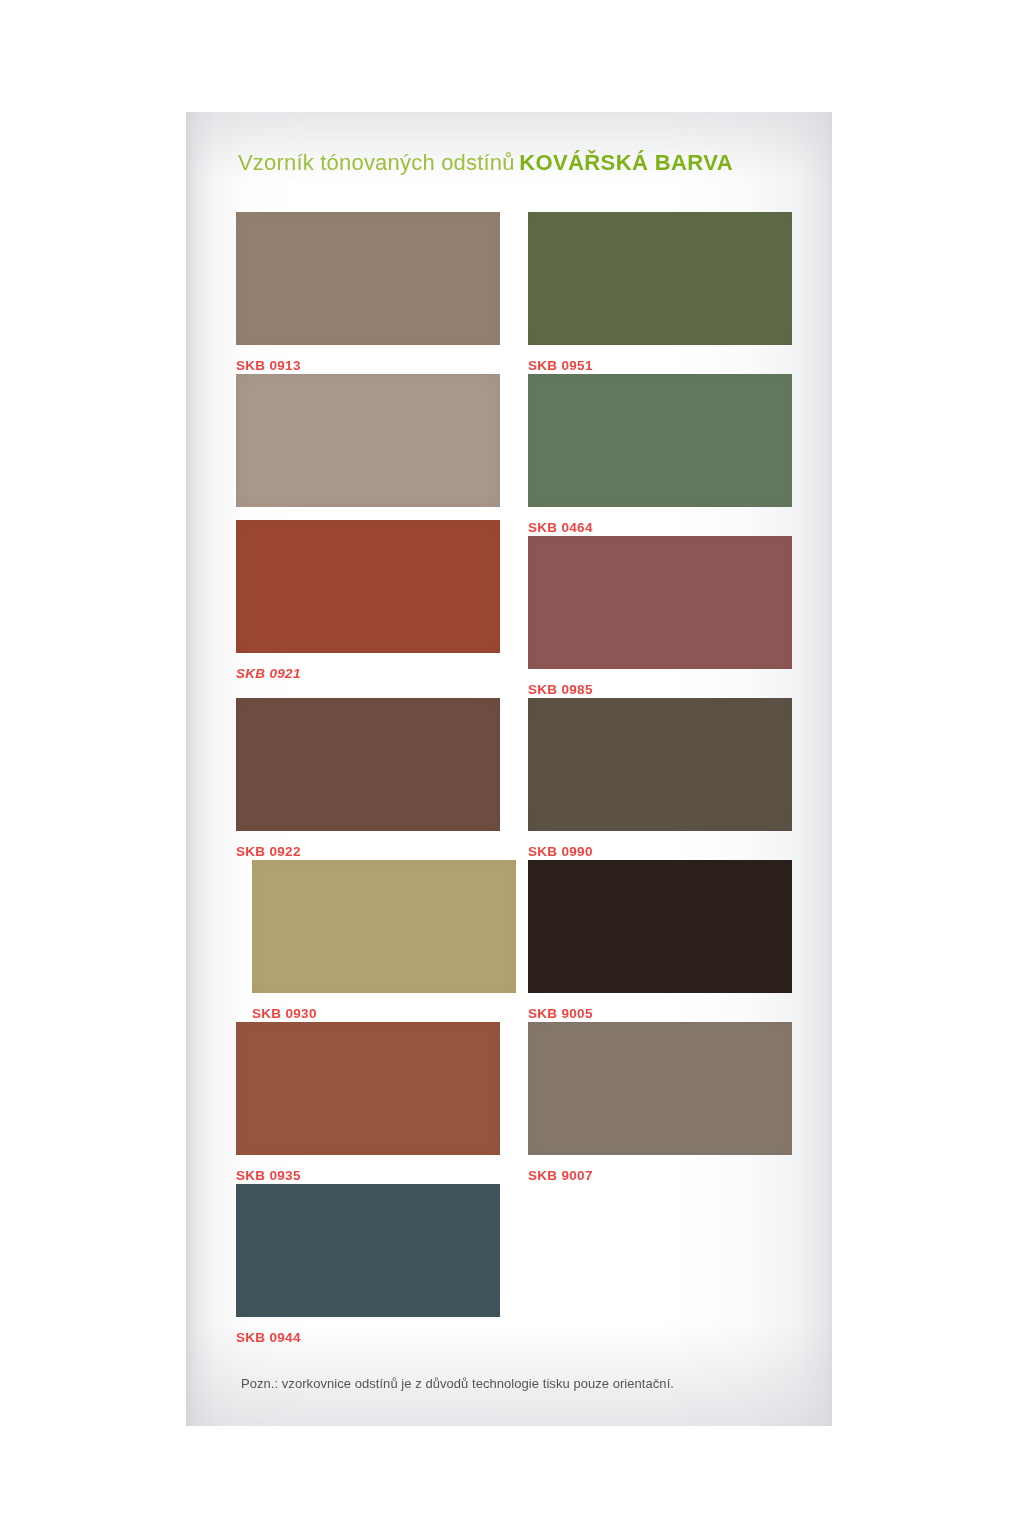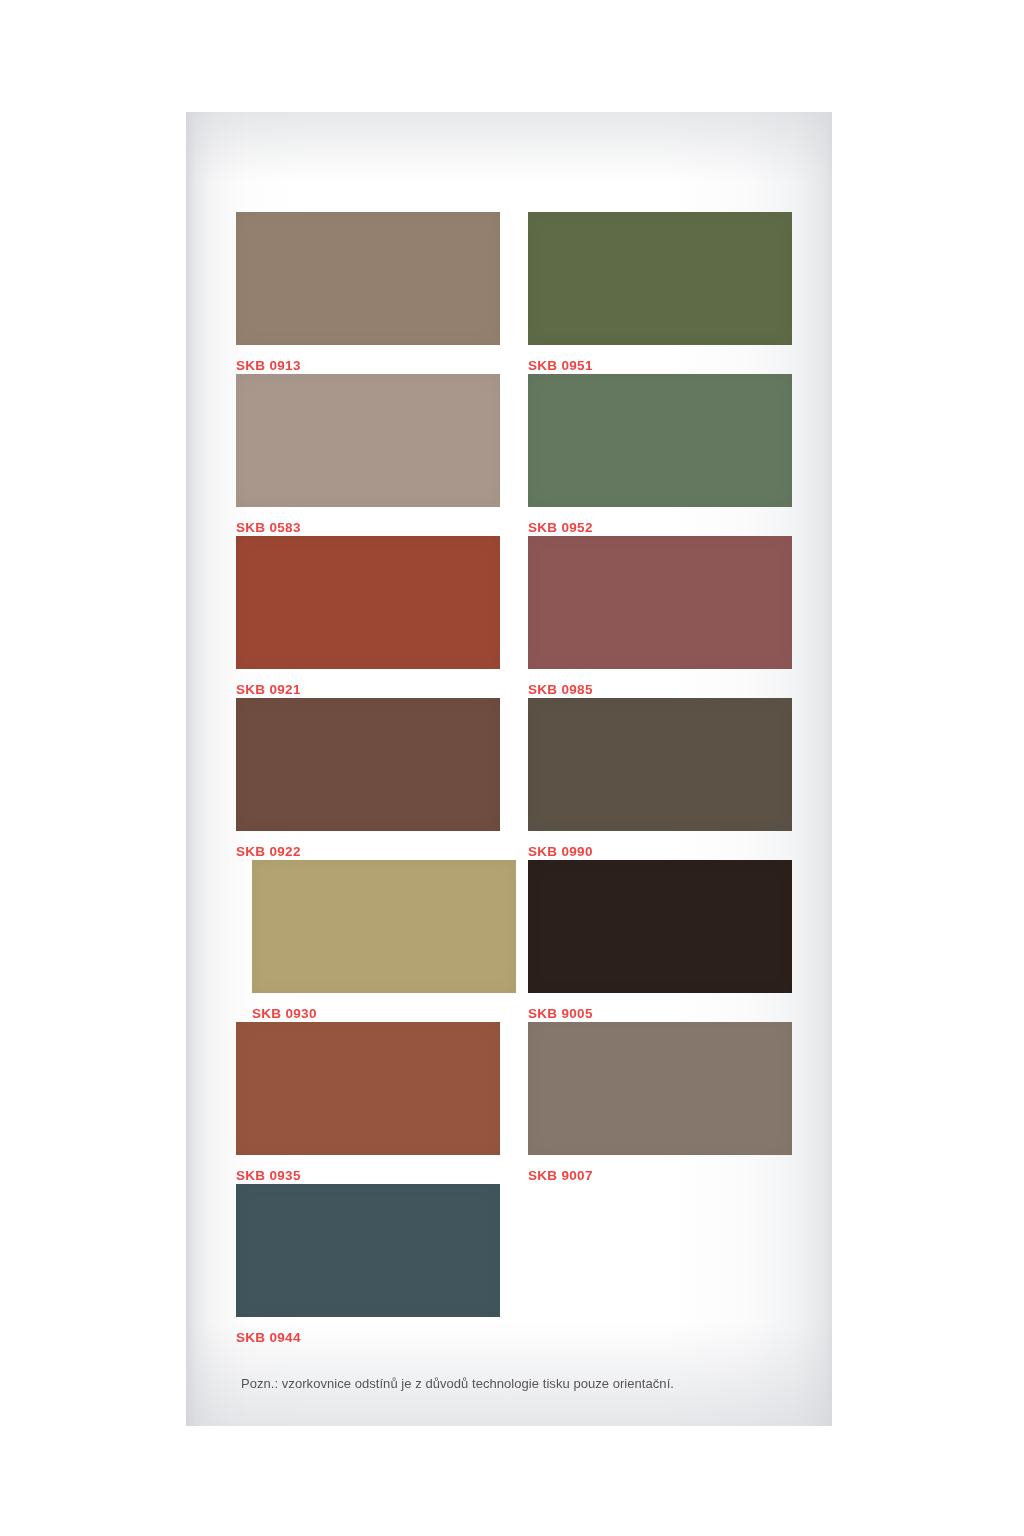--- a/index.html
+++ b/index.html
@@ -121,32 +121,36 @@
 </style>
 </head>
 <body>
 
 <div class="page">
 
   <div class="paper">
     <div class="paper-shade"></div>
   </div>
 
+  <div class="header">
+    <span class="header-light">Vzorník tónovaných odstínů</span>
+    <span class="header-bold">KOVÁŘSKÁ BARVA</span>
+  </div>
 
   <div class="grid">
     <div class="col col-left" id="col-left">
         <div class="cell" style="top: 0px;">
           <div class="chip" style="background: rgb(148, 128, 111);"></div>
           <div class="chip-label">SKB 0913</div>
         </div>
         <div class="cell" style="top: 162px;">
           <div class="chip" style="background: rgb(168, 151, 138);"></div>
           <div class="chip-label">SKB 0583</div>
         </div>
-        <div class="cell" style="top: 324px;">
+        <div class="cell" style="top: 308px; font-style: italic;">
           <div class="chip" style="background: rgb(155, 71, 51);"></div>
           <div class="chip-label">SKB 0921</div>
         </div>
         <div class="cell" style="top: 486px; border-radius: 15px;">
           <div class="chip" style="background: rgb(111, 77, 64);"></div>
           <div class="chip-label">SKB 0922</div>
         </div>
         <div class="cell" style="top: 648px; padding-left: 16px;">
           <div class="chip" style="background: rgb(179, 163, 114);"></div>
           <div class="chip-label">SKB 0930</div>
@@ -160,21 +164,21 @@
           <div class="chip-label">SKB 0944</div>
         </div>
       </div>
     <div class="col col-right" id="col-right">
         <div class="cell" style="top: 0px;">
           <div class="chip" style="background: rgb(95, 107, 70);"></div>
           <div class="chip-label">SKB 0951</div>
         </div>
         <div class="cell" style="top: 162px;">
           <div class="chip" style="background: rgb(99, 120, 95);"></div>
-          <div class="chip-label">SKB 0952</div>
+          <div class="chip-label">SKB 0464</div>
         </div>
         <div class="cell" style="top: 324px;">
           <div class="chip" style="background: rgb(141, 87, 85);"></div>
           <div class="chip-label">SKB 0985</div>
         </div>
         <div class="cell" style="top: 486px;">
           <div class="chip" style="background: rgb(92, 82, 70);"></div>
           <div class="chip-label">SKB 0990</div>
         </div>
         <div class="cell" style="top: 648px;">

